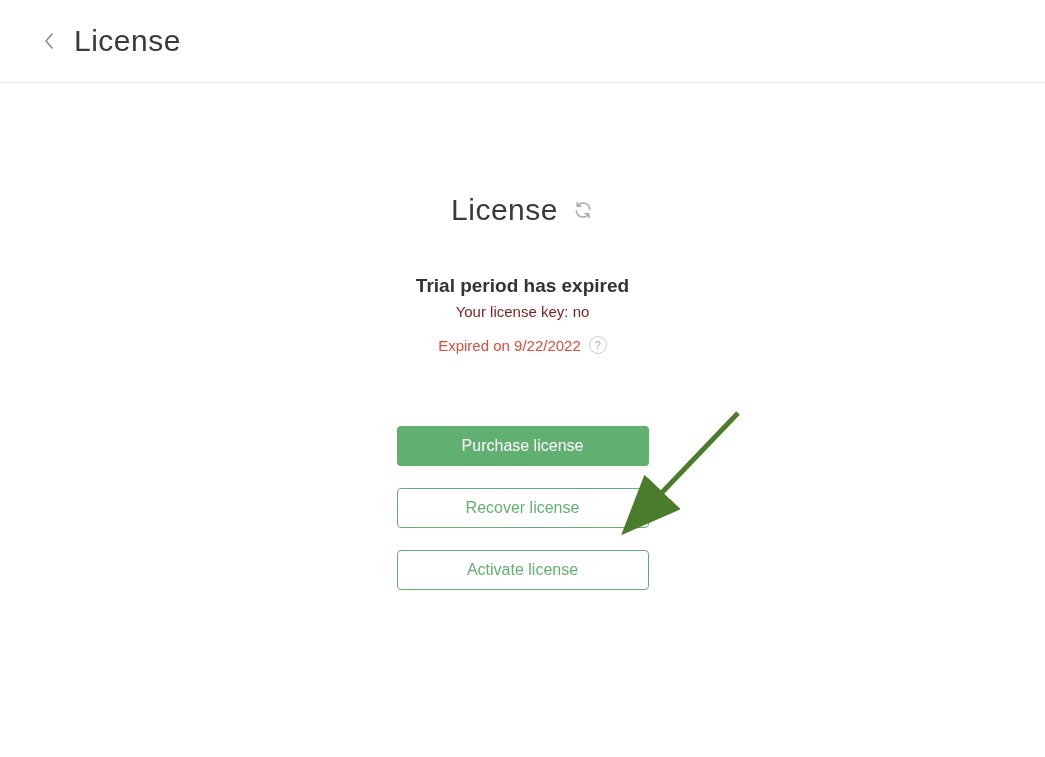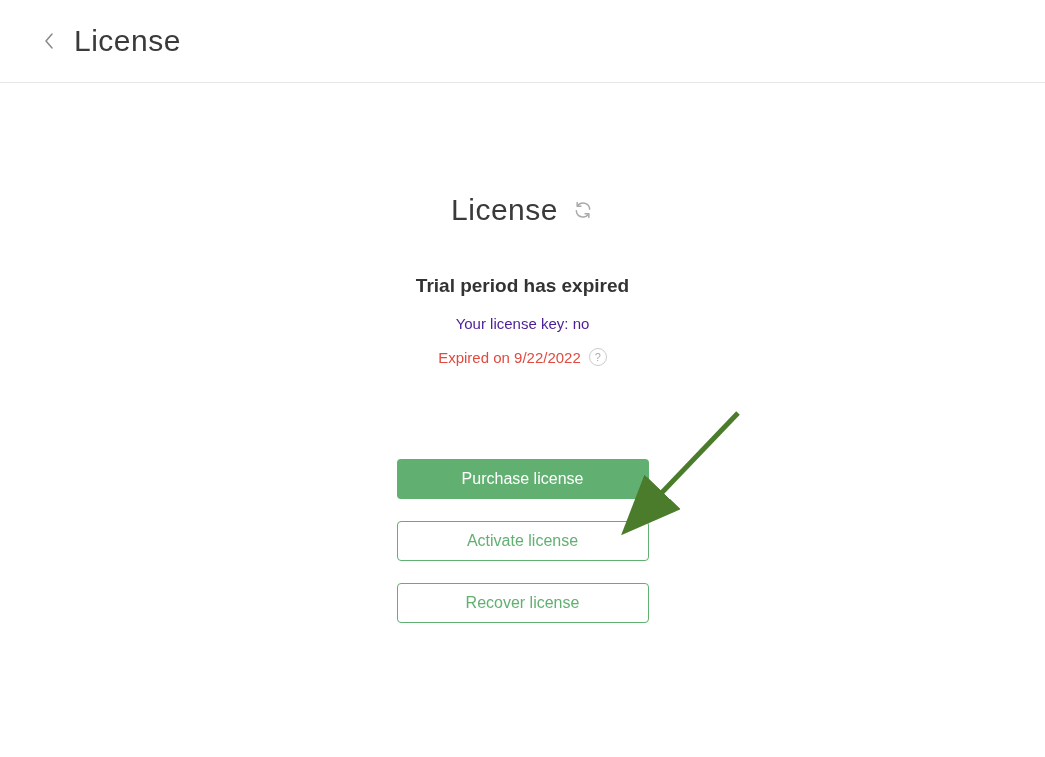--- a/index.html
+++ b/index.html
@@ -66,32 +66,32 @@
       justify-content: center;
     }
     .refresh-icon svg {
       stroke: #aaa;
       fill: none;
     }
     .status-heading {
       font-size: 19px;
       font-weight: 600;
       color: #333;
-      margin-bottom: 18px;
+      margin-bottom: 6px;
     }
     .license-key-line {
       font-size: 15px;
-      color: #4c1d95;
+      color: #7f1d1d;
       margin-bottom: 16px;
     }
     .expired-row {
       display: flex;
       align-items: center;
       gap: 8px;
-      margin-bottom: 93px;
+      margin-bottom: 72px;
     }
     .expired-text {
       font-size: 15px;
       color: #e04a3f;
     }
     .help-icon {
       width: 18px;
       height: 18px;
       border: 1px solid #ccc;
       border-radius: 50%;
@@ -161,22 +161,22 @@
 
   <div class="status-heading">Trial period has expired</div>
   <div class="license-key-line">Your license key: no</div>
   <div class="expired-row">
     <div class="expired-text">Expired on 9/22/2022</div>
     <div class="help-icon">?</div>
   </div>
 
   <div class="button-stack">
     <button class="btn btn-primary">Purchase license</button>
+    <button class="btn btn-secondary">Recover license</button>
     <button class="btn btn-secondary">Activate license</button>
-    <button class="btn btn-secondary">Recover license</button>
   </div>
 </div>
 
 <svg class="annotation-arrow" width="1045" height="757" style="position:absolute;top:0;left:0;">
   <defs>
     <marker id="arrowhead" markerWidth="12" markerHeight="10" refX="10" refY="5" orient="auto">
       <polygon points="0 0, 12 5, 0 10" fill="#4a7c2c"></polygon>
     </marker>
   </defs>
   <line x1="738" y1="413" x2="628" y2="528" stroke="#4a7c2c" stroke-width="5" marker-end="url(#arrowhead)"></line>

